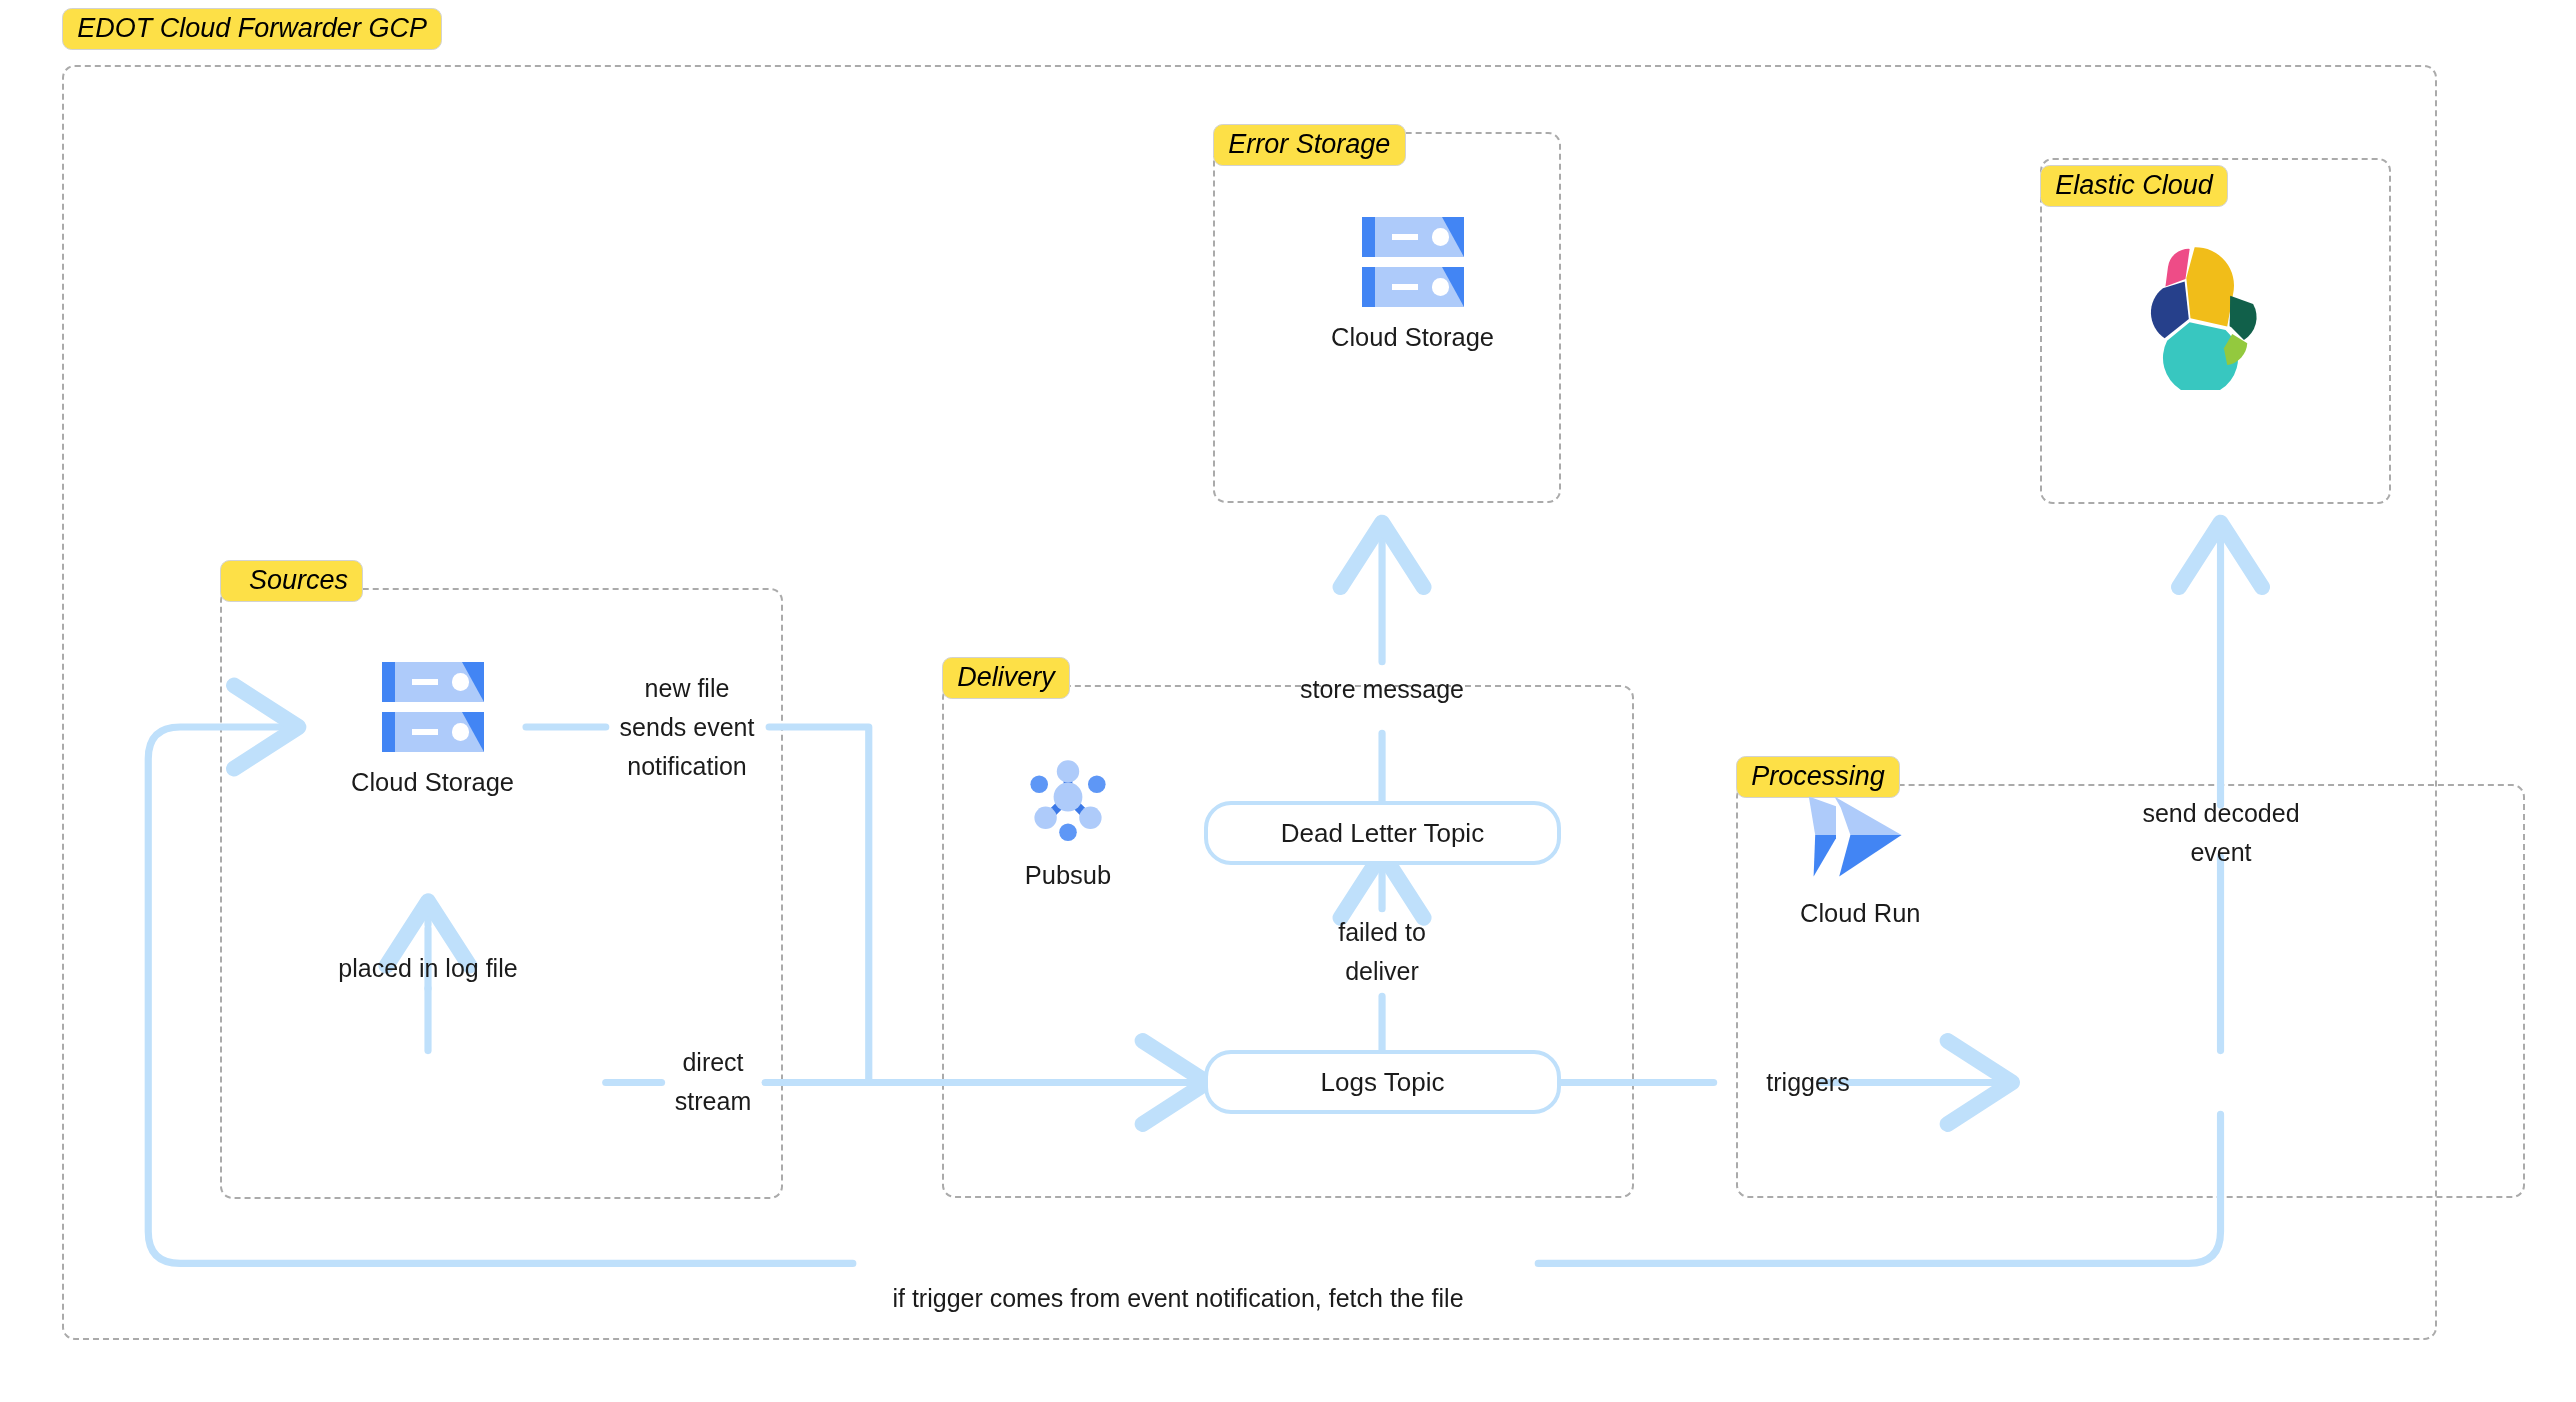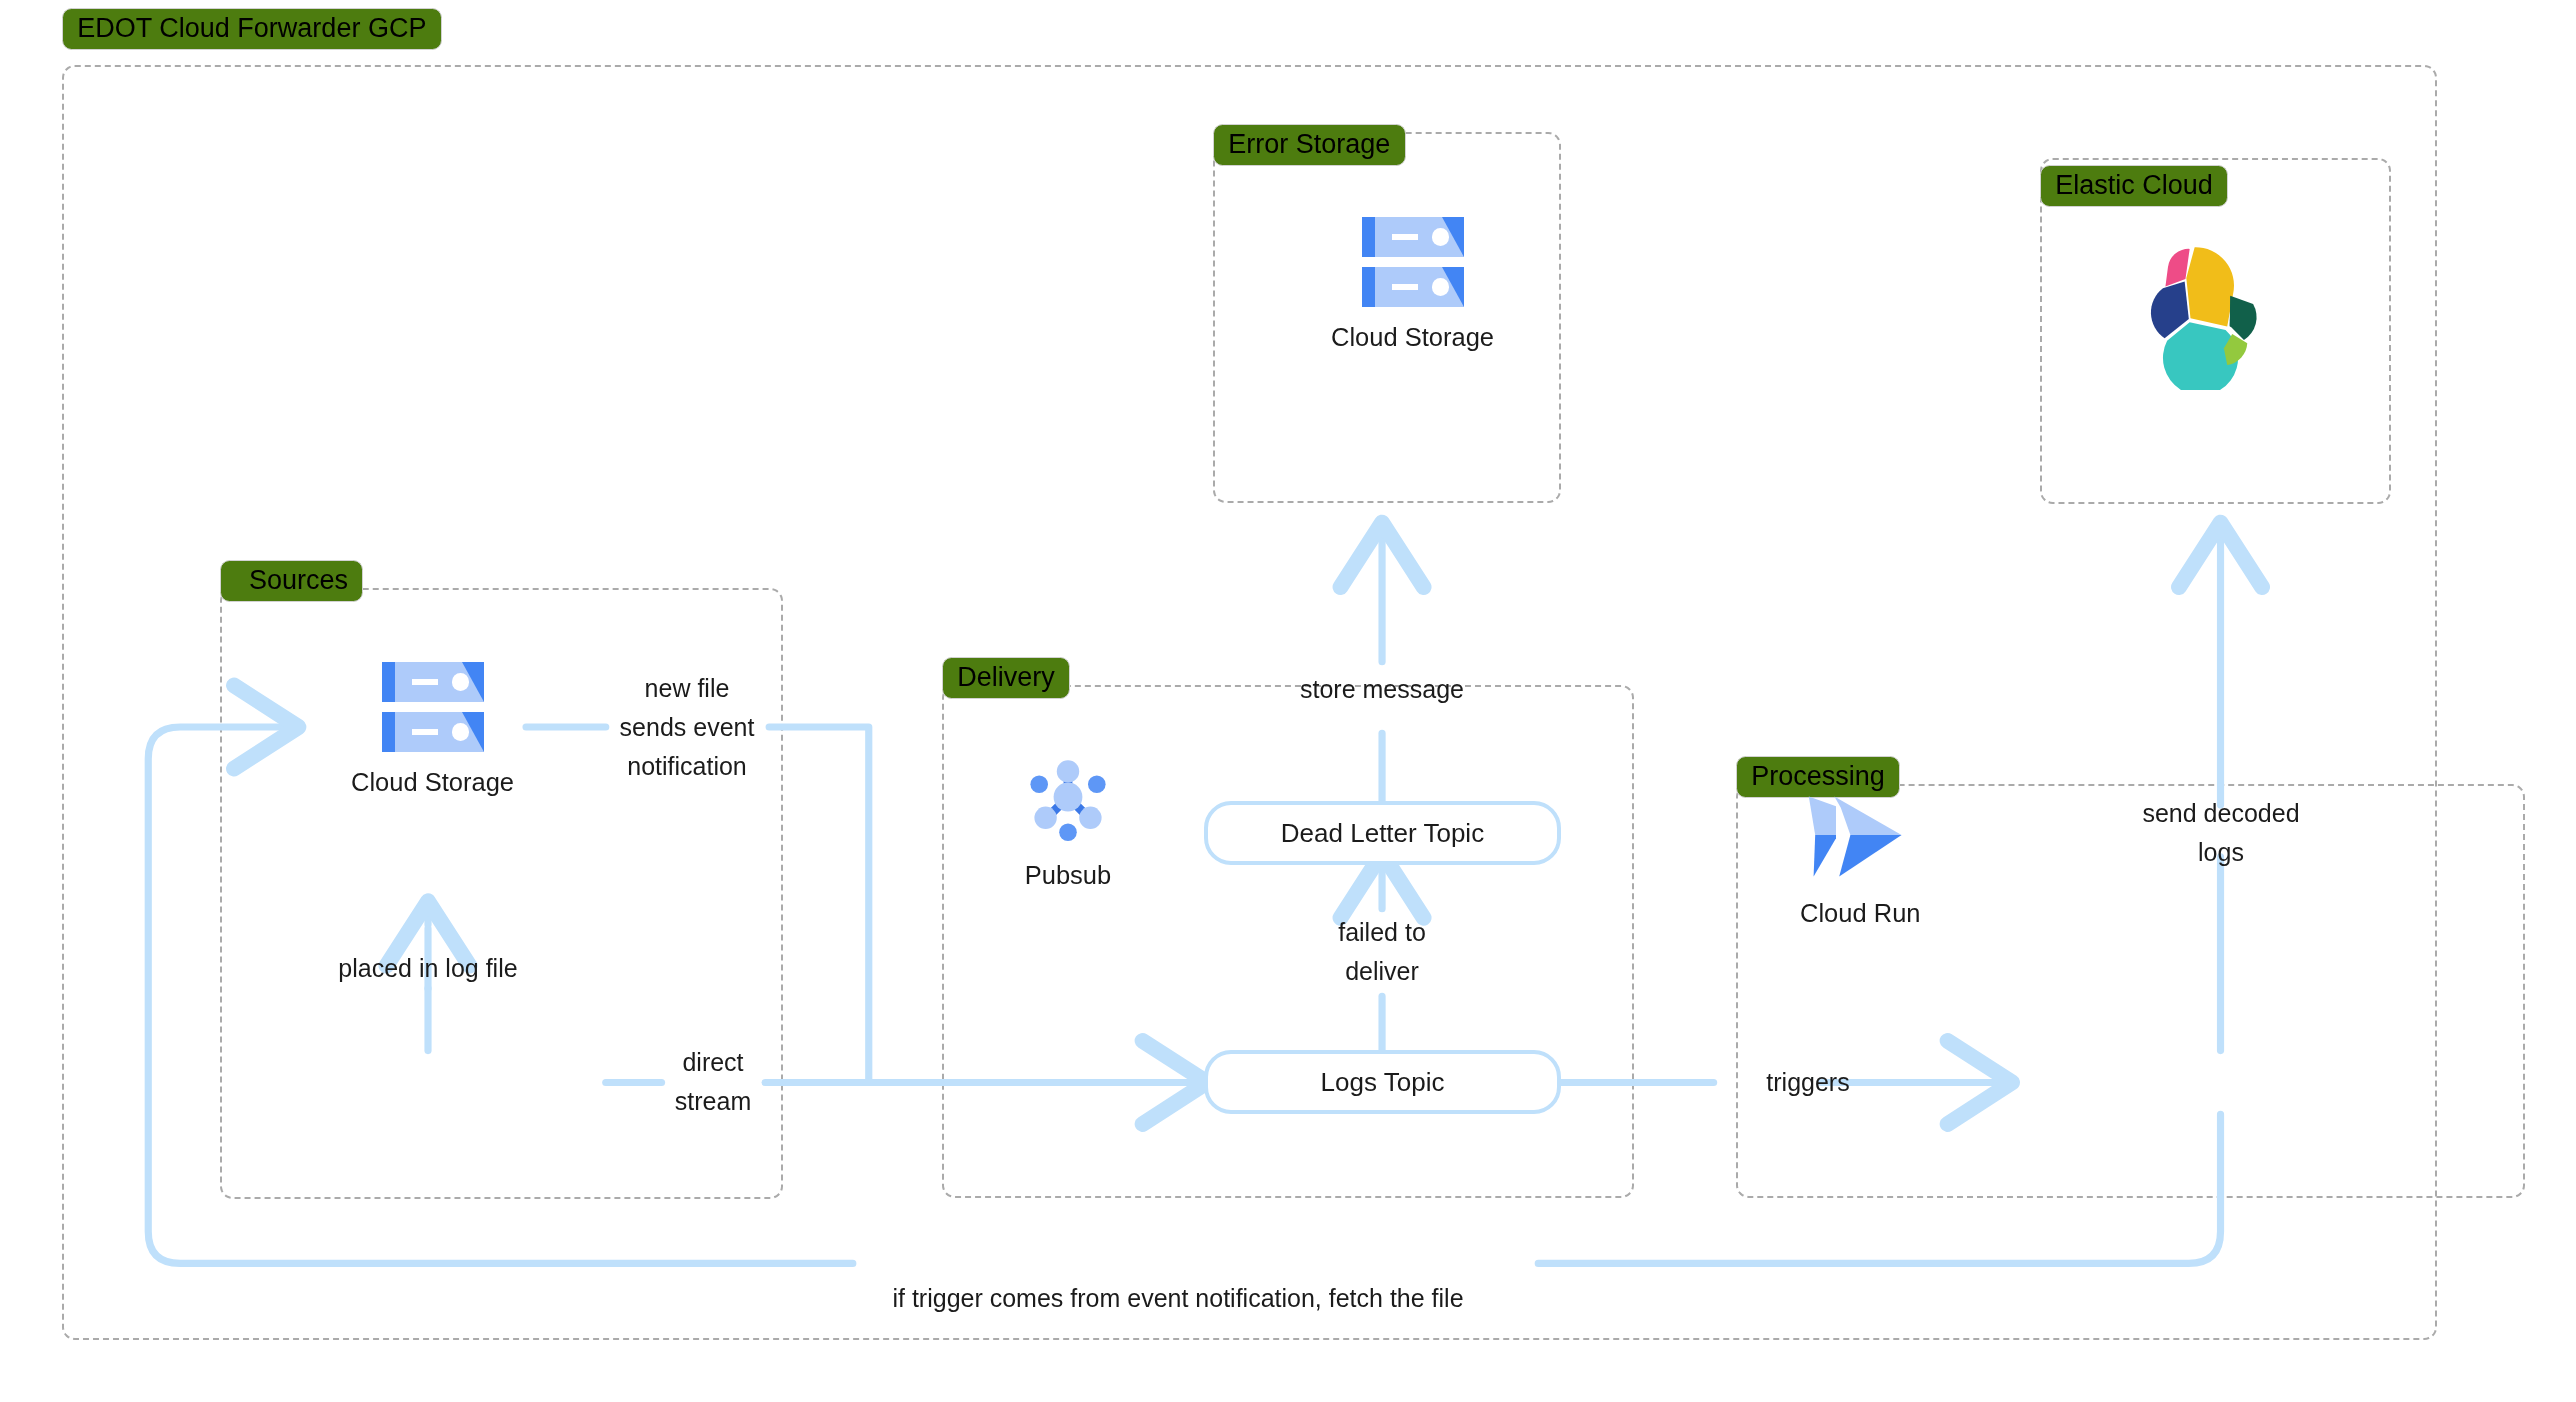--- a/index.html
+++ b/index.html
@@ -30,28 +30,29 @@
   
   .group {
     position: absolute;
     border: 2.4px dashed #aaaaaa;
     border-radius: 12.8px;
     background: transparent;
     box-sizing: border-box;
   }
   .group-label {
     position: absolute;
-    background: #4d7c0f;
+    background: #fde047;
     border: 1.6px solid #d2d2d2;
     border-radius: 9.6px;
     color: #000000;
     padding: 5.6px 14.3px 7.2px 14.3px;
     font-size: 27px;
     line-height: 1;
     white-space: nowrap;
+    font-style: italic;
   }
 
   
   .node {
     position: absolute;
     background: #ffffff;
     border: 4px solid #bfe0fb;
     border-radius: 27px;
     display: flex;
     align-items: center;
@@ -283,18 +284,18 @@
 stream</div>
 
   <div class="edge-label" style="left:1382px; top:689px;">store message</div>
 
   <div class="edge-label" style="left:1382px; top:952px;">failed to
 deliver</div>
 
   <div class="edge-label" style="left:1808px; top:1082px;">triggers</div>
 
   <div class="edge-label" style="left:2221px; top:833px;">send decoded
-logs</div>
+event</div>
 
   <div class="edge-label" style="left:1178px; top:1298px;">if trigger comes from event notification, fetch the file</div>
 
 </div>
 
 
 </body></html>

